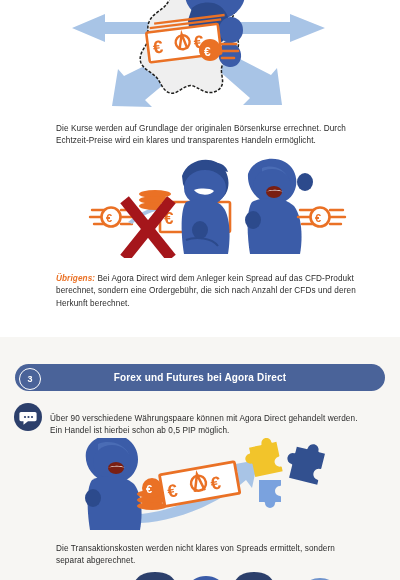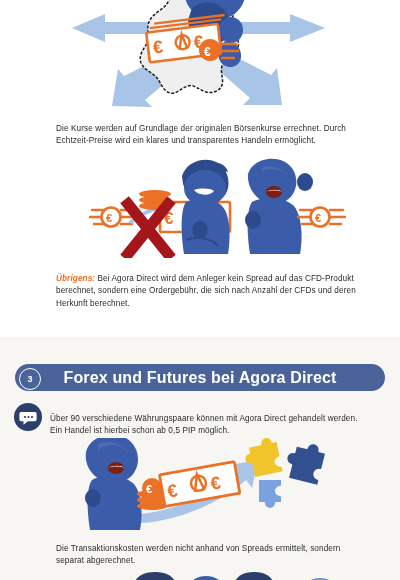--- a/index.html
+++ b/index.html
@@ -27,21 +27,21 @@
   .lead{color:#ea7125;font-weight:bold;font-style:italic;}
 
   
   .banner{
     position:absolute;left:15px;top:364px;width:370px;height:27px;
     background:#4a6399;border-radius:14px;
   }
   .banner-title{
     position:absolute;left:0;top:0;width:370px;height:27px;
     display:flex;align-items:center;justify-content:center;
-    color:#ffffff;font-size:16px;font-weight:bold;letter-spacing:.15px;
+    color:#ffffff;font-size:10px;font-weight:bold;letter-spacing:.15px;
   }
   .badge{
     position:absolute;left:4px;top:3.5px;width:20px;height:20px;border-radius:50%;
     background:#4a6399;border:1.6px solid #ffffff;
     display:flex;align-items:center;justify-content:center;
     color:#ffffff;font-size:9px;font-weight:bold;
   }
 
   
   .bubble-icon{
@@ -263,21 +263,21 @@
                  a1 1 0 0 1 -1 1 a5.5 5.5 0 0 0 0 11 a1 1 0 0 1 1 1 v4 h-29 v-13
                  a1 1 0 0 0 -1 -1 a5.5 5.5 0 0 1 0 -11 a1 1 0 0 0 1 -1 z" fill="#32508f"></path>
       </g>
       <g>
         <path d="M270 42 h11 v5 a1 1 0 0 1 -1 1 a5 5 0 0 0 0 10 a1 1 0 0 1 1 1 v5
                  h-5 a1 1 0 0 0 -1 1 a5 5 0 0 1 -10 0 a1 1 0 0 0 -1 -1 h-5 v-22 z" fill="#7aa2de"></path>
       </g>
     </svg>
   </div>
 
-  <p class="para" style="left:56px;top:535px;width:305px;">Die Transaktionskosten werden nicht anhand von Spreads ermittelt, sondern separat abgerechnet.</p>
+  <p class="para" style="left:56px;top:535px;width:305px;">Die Transaktionskosten werden nicht klares von Spreads ermittelt, sondern separat abgerechnet.</p>
 
   <div class="stage" style="top:566px;height:14px;">
     <svg width="400" height="14" viewBox="0 0 400 14">
       <ellipse cx="155" cy="17" rx="20" ry="11" fill="#2c3f6b"></ellipse>
       <ellipse cx="206" cy="20" rx="16" ry="10" fill="#3b5ca8"></ellipse>
       <ellipse cx="254" cy="17" rx="19" ry="11" fill="#2c3f6b"></ellipse>
       <ellipse cx="320" cy="21" rx="15" ry="9" fill="#6f93cc"></ellipse>
     </svg>
   </div>
 

